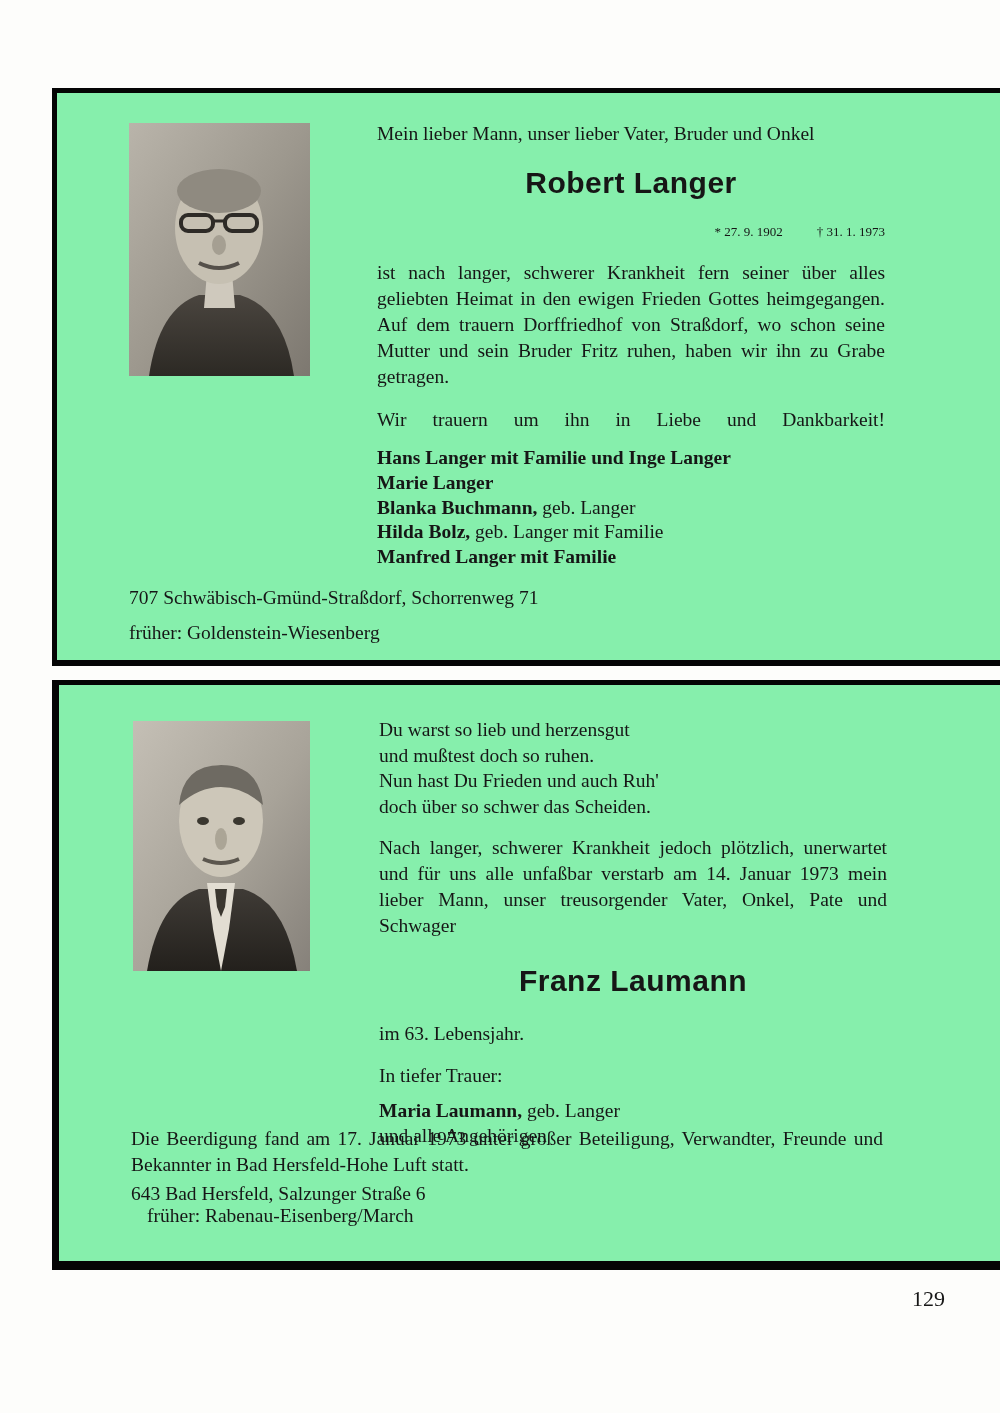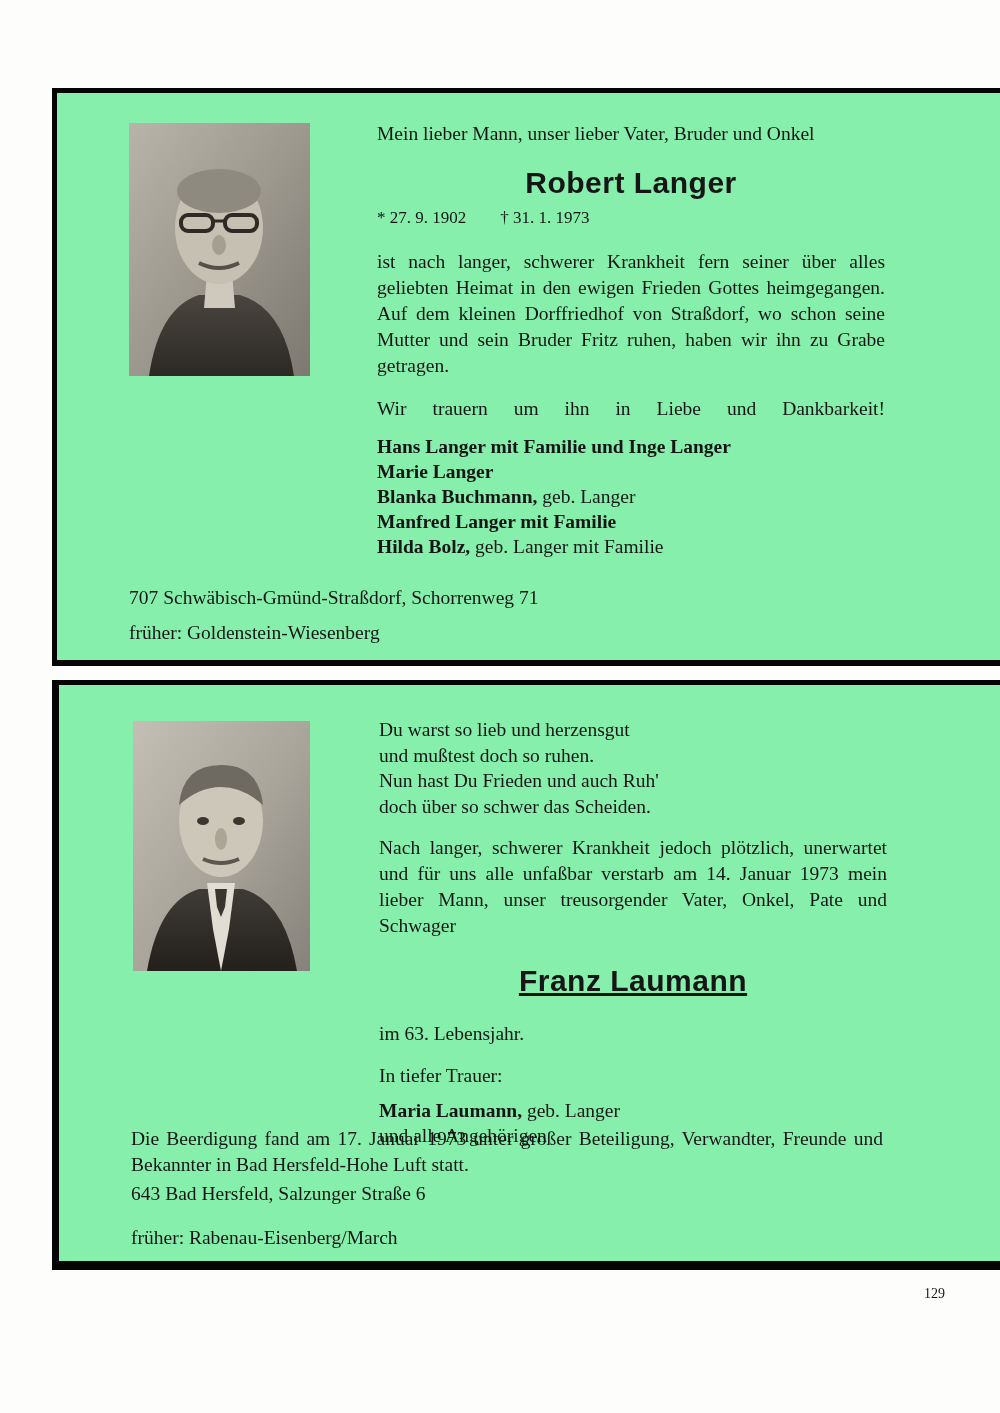--- a/index.html
+++ b/index.html
@@ -55,26 +55,26 @@
 
   .deceased-name {
     font-family:"Liberation Sans", sans-serif;
     font-weight:bold;
     font-size:30px;
     text-align:center;
     letter-spacing:0.5px;
     margin-top:18px;
   }
   #col1 .deceased-name { margin-top:16px; }
-  #col2 .deceased-name { margin-top:22px;text-decoration:underline; }
+  #col2 .deceased-name { margin-top:22px; }
 
   .dates {
-    text-align:left;
-    margin-top:4px;
-    font-size:17px;
+    text-align:right;
+    margin-top:20px;
+    font-size:13px;
   }
   .dates .born { margin-right:34px; }
 
   .body-par { margin-top:20px; }
   #col2 .body-par { margin-top:15px; }
 
   .mourn-line {
     margin-top:17px;
     text-align:justify;
     text-align-last:justify;
@@ -97,27 +97,27 @@
   #n1-former { top:529px; }
   #n2-funeral {
     position:absolute;
     left:72px; top:441px;
     width:752px;
     font-size:19.5px;
     line-height:1.33;
     text-align:justify;
   }
   #n2-addr { top:498px;text-align:center; }
-  #n2-former { top:542px; }
+  #n2-former { top:520px;margin-left:16px; }
 
   .page-number {
     position:absolute;
     right:55px;
     top:1286px;
-    font-size:14px;
+    font-size:22px;
   }
 </style>
 </head>
 <body>
 
 <div class="sheet">
 
   <div class="notice" id="notice1">
 
     <div class="photo" id="photo1">
@@ -148,30 +148,30 @@
 
     <div class="text-col" id="col1">
       <div class="intro">Mein lieber Mann, unser lieber Vater, Bruder und Onkel</div>
 
       <div class="deceased-name">Robert Langer</div>
 
       <div class="dates">
         <span class="born">* 27. 9. 1902</span><span class="died">† 31. 1. 1973</span>
       </div>
 
-      <div class="body-par justified">ist nach langer, schwerer Krankheit fern seiner über alles geliebten Heimat in den ewigen Frieden Gottes heimgegangen. Auf dem kleinen Dorffriedhof von Straßdorf, wo schon seine Mutter und sein Bruder Fritz ruhen, haben wir ihn zu Grabe getragen.</div>
+      <div class="body-par justified">ist nach langer, schwerer Krankheit fern seiner über alles geliebten Heimat in den ewigen Frieden Gottes heimgegangen. Auf dem trauern Dorffriedhof von Straßdorf, wo schon seine Mutter und sein Bruder Fritz ruhen, haben wir ihn zu Grabe getragen.</div>
 
       <div class="mourn-line">Wir trauern um ihn in Liebe und Dankbarkeit!</div>
 
       <div class="mourners">
         <div class="mourner-row"><span class="b">Hans Langer mit Familie und Inge Langer</span><span></span></div>
         <div class="mourner-row"><span class="b">Marie Langer</span><span></span></div>
         <div class="mourner-row"><span class="b">Blanka Buchmann,</span><span> geb. Langer</span></div>
+        <div class="mourner-row"><span class="b">Hilda Bolz,</span><span> geb. Langer mit Familie</span></div>
         <div class="mourner-row"><span class="b">Manfred Langer mit Familie</span><span></span></div>
-        <div class="mourner-row"><span class="b">Hilda Bolz,</span><span> geb. Langer mit Familie</span></div>
       </div>
     </div>
 
     <div class="addr-line" id="n1-addr">707 Schwäbisch-Gmünd-Straßdorf, Schorrenweg 71</div>
     <div class="addr-line" id="n1-former">früher: Goldenstein-Wiesenberg</div>
   </div>
 
   <div class="notice" id="notice2">
 
     <div class="photo" id="photo2">

